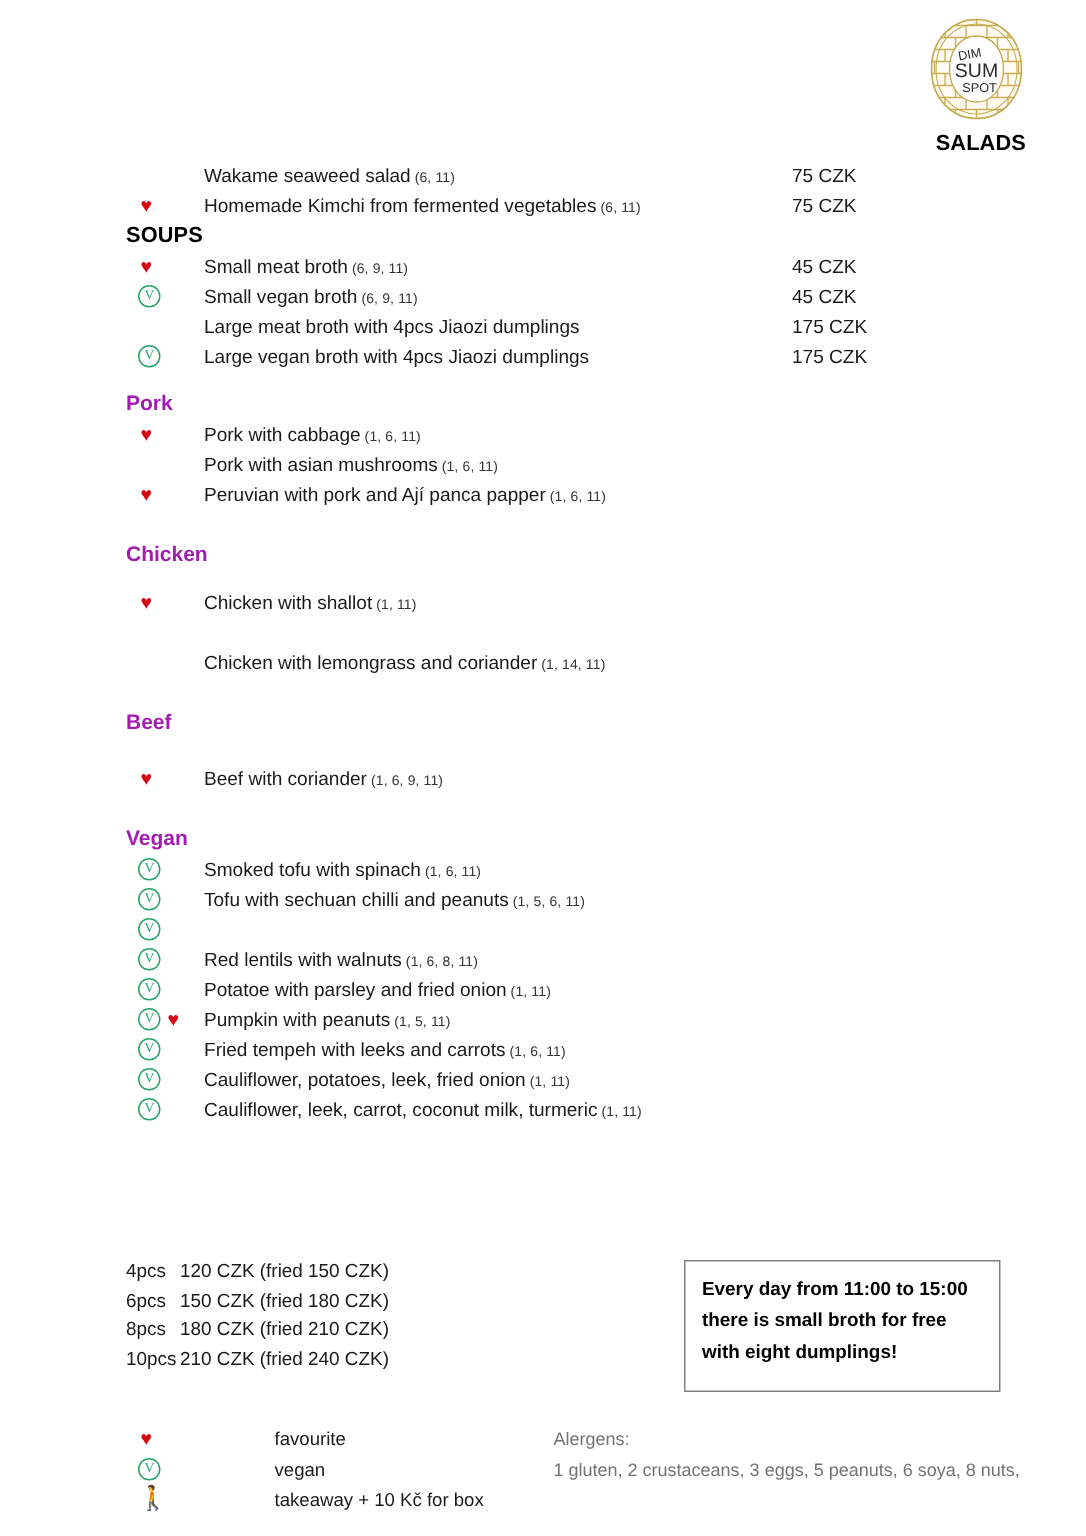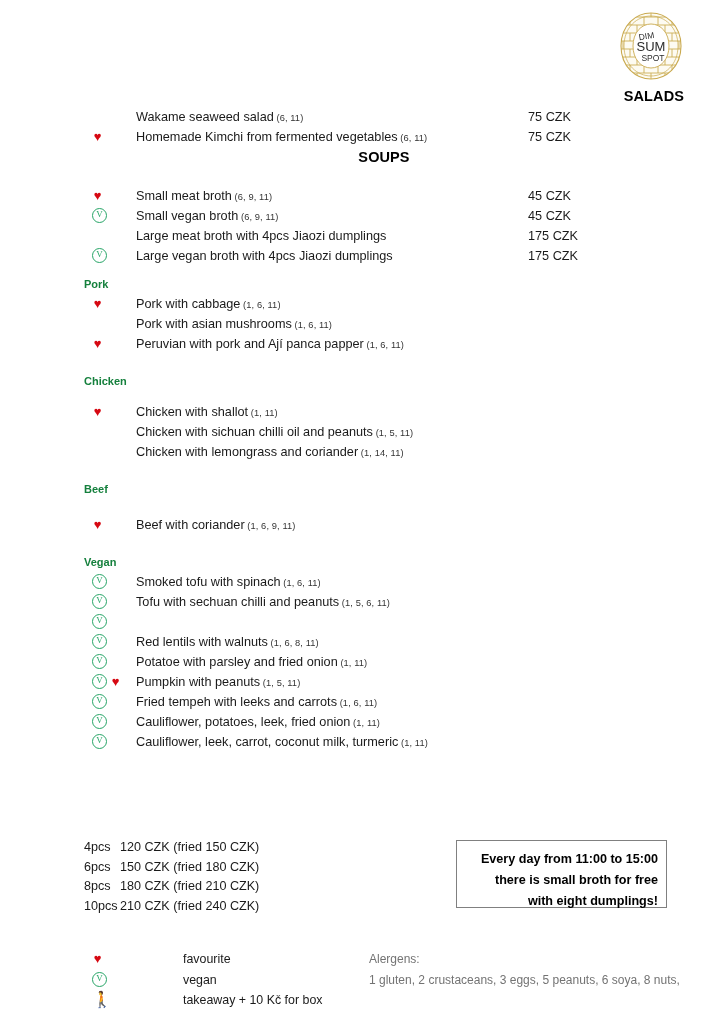--- a/index.html
+++ b/index.html
@@ -33,23 +33,23 @@
     width: 724px;
   }
 
   .section-head {
     font-size: 14.5px;
     font-weight: bold;
     letter-spacing: .1px;
     color: #000;
   }
   .sub-head {
-    font-size: 11px;
+    font-size: 14px;
     font-weight: bold;
-    color: #15803d;
+    color: #a21caf;
   }
   .intro {
     font-size: 12.8px;
     font-weight: bold;
     line-height: 20px;
     color: #000;
     width: 540px;
   }
   .intro .lead { font-weight: bold; }
 
@@ -135,24 +135,23 @@
   #pricebox .pr { position: relative; height: 19.6px; }
   #pricebox .qty { position: absolute; left: 0; }
   #pricebox .amt { position: absolute; left: 36px; white-space: nowrap; }
 
   
   #notice {
     position: absolute;
     left: 456px;
     top: 840px;
     width: 211px;
-    height: 68px;
+    height: 88px;
     border: 1.1px solid #808080;
     box-sizing: border-box;
-    text-align: right;
   }
   #notice .ntext {
     position: absolute;
     left: 11px;
     top: 8px;
     width: 190px;
     font-size: 12.6px;
     font-weight: bold;
     line-height: 21px;
     color: #000;
@@ -263,21 +262,21 @@
       <div class="row">
         <span class="marks"></span>
         <span class="label"><span>Wakame seaweed salad</span><span class="alg"> (6, 11)</span></span>
         <span class="price">75 CZK</span>
       </div>
       <div class="row">
         <span class="marks"><span class="mark-slot"><span class="ico ico-heart">♥</span></span></span>
         <span class="label"><span>Homemade Kimchi from fermented vegetables</span><span class="alg"> (6, 11)</span></span>
         <span class="price">75 CZK</span>
       </div>
-      <div class="section-head" style="margin-top: 2px; margin-bottom: 21px; text-align: center;">SOUPS</div>
+      <div class="section-head" style="margin-top: 2px; margin-bottom: 3px;">SOUPS</div>
       <div class="row">
         <span class="marks"><span class="mark-slot"><span class="ico ico-heart">♥</span></span></span>
         <span class="label"><span>Small meat broth</span><span class="alg"> (6, 9, 11)</span></span>
         <span class="price">45 CZK</span>
       </div>
       <div class="row">
         <span class="marks"><span class="mark-slot"><span class="ico ico-vegan">V</span></span></span>
         <span class="label"><span>Small vegan broth</span><span class="alg"> (6, 9, 11)</span></span>
         <span class="price">45 CZK</span>
       </div>
@@ -304,21 +303,20 @@
         <span class="marks"><span class="mark-slot"><span class="ico ico-heart">♥</span></span></span>
         <span class="label"><span>Peruvian with pork and Ají panca papper</span><span class="alg"> (1, 6, 11)</span></span>
       </div>
       <div class="sub-head" style="margin-top: 21px; margin-bottom: 15px;">Chicken</div>
       <div class="row">
         <span class="marks"><span class="mark-slot"><span class="ico ico-heart">♥</span></span></span>
         <span class="label"><span>Chicken with shallot</span><span class="alg"> (1, 11)</span></span>
       </div>
       <div class="row">
         <span class="marks"></span>
-        <span class="label"><span>Chicken with sichuan chilli oil and peanuts</span><span class="alg"> (1, 5, 11)</span></span>
       </div>
       <div class="row">
         <span class="marks"></span>
         <span class="label"><span>Chicken with lemongrass and coriander</span><span class="alg"> (1, 14, 11)</span></span>
       </div>
       <div class="sub-head" style="margin-top: 21px; margin-bottom: 20px;">Beef</div>
       <div class="row">
         <span class="marks"><span class="mark-slot"><span class="ico ico-heart">♥</span></span></span>
         <span class="label"><span>Beef with coriander</span><span class="alg"> (1, 6, 9, 11)</span></span>
       </div>

